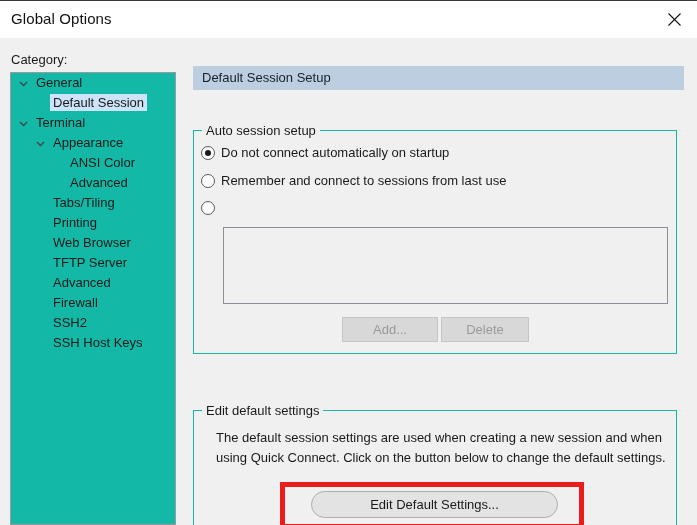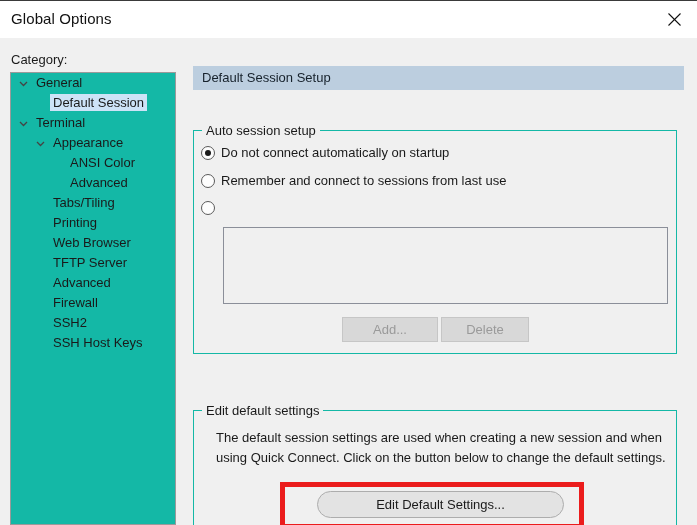--- a/index.html
+++ b/index.html
@@ -230,21 +230,21 @@
 
   #highlight-rect {
     position: absolute;
     left: 86px; top: 71px;
     width: 304px; height: 47px;
     border: 5px solid #eb1c1c;
     box-sizing: border-box;
   }
   #btn-edit-default {
     position: absolute;
-    left: 123px; top: 80px;
+    left: 117px; top: 80px;
     width: 247px; height: 27px; border-radius: 14px;
   }
 </style>
 </head>
 <body>
 
 <div id="titlebar">
   <div id="window-title">Global Options</div>
   <div id="close-button">
     <span>

